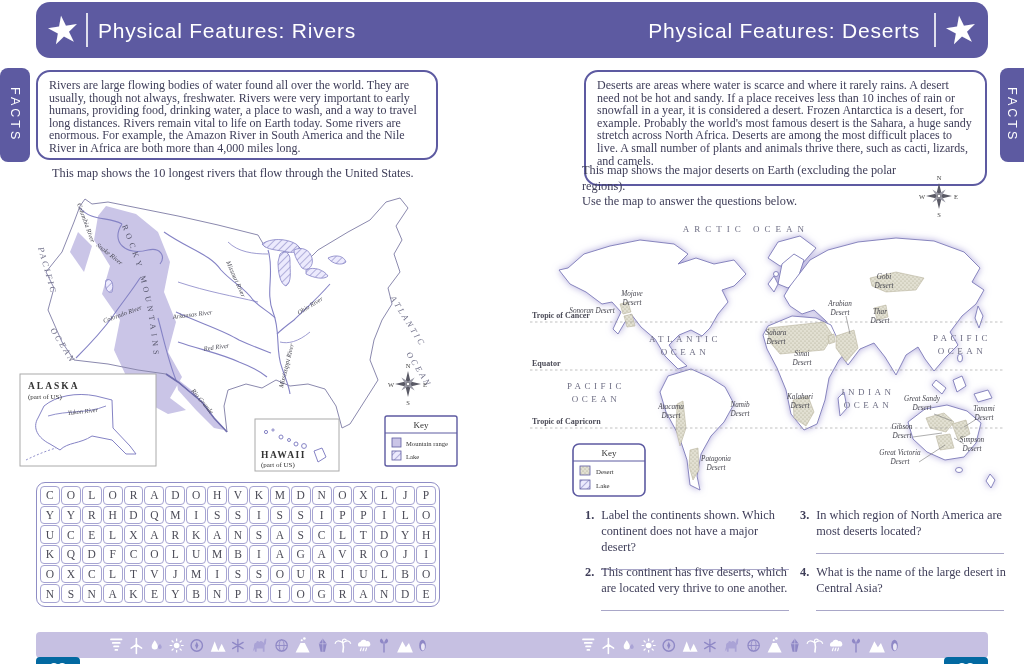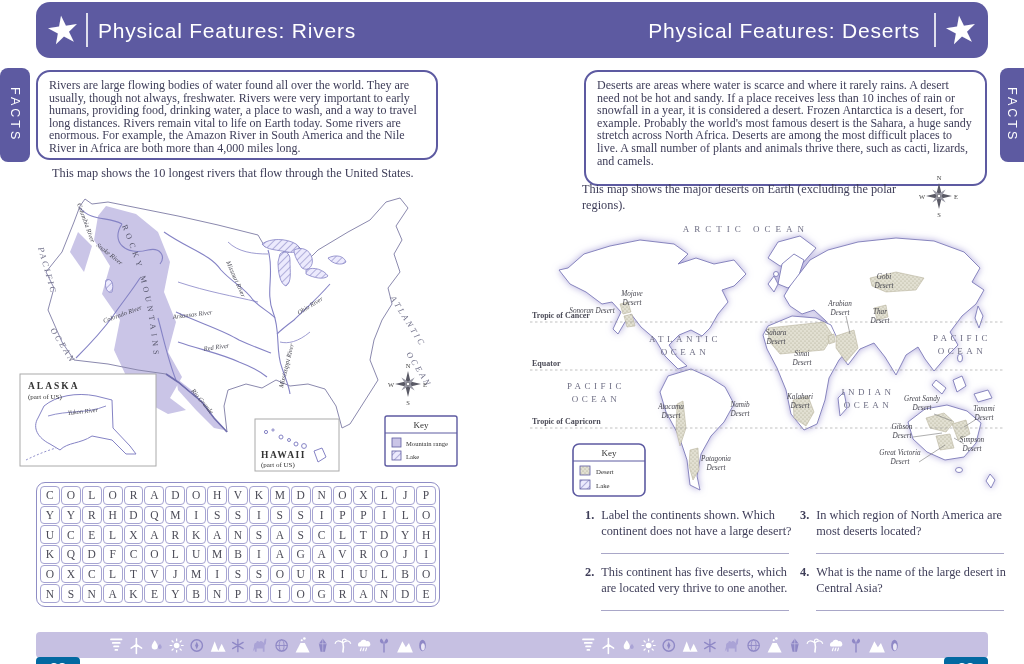--- a/index.html
+++ b/index.html
@@ -22,21 +22,21 @@
   .tab-l { left:0; width:30px; border-radius:8px; }
   .tab-r { left:1000px; width:24px; border-radius:8px 0 0 8px; }
 
   
   .facts-box { position:absolute; top:70px; background:#fff; border:2.5px solid #5d5aa1; border-radius:14px; padding:7px 11px; font-size:12px; line-height:12.6px; color:#3e3d58; }
   .fb-l { left:36px; width:402px; height:90px; }
   .fb-r { left:584px; width:403px; height:116px; }
 
   .intro { position:absolute; font-size:12.3px; line-height:1.28; color:#3e3d58; }
   .in-l { left:36px; top:166px; width:420px;margin-left:16px; }
-  .in-r { left:582px; top:182px; width:330px; }
+  .in-r { left:582px; top:163px; width:330px; }
 
   .map-svg { position:absolute; }
   svg text { font-family:"Liberation Serif", serif; }
 
   
   .wordsearch { position:absolute; left:36px; top:482px; width:404px; height:125px; border:1.5px solid #8f8dc5; border-radius:9px; padding:3px; display:grid; grid-template-columns:repeat(19,1fr); gap:1px; background:#fff; }
   .ws-cell { border:1px solid #a6a4d2; border-radius:4px; background:#fff; display:flex; align-items:center; justify-content:center; font-size:11.5px; color:#4b4b57; }
 
   
   .question { position:absolute; width:208px; font-size:12.3px; color:#3e3d58; line-height:1.3; }
@@ -74,20 +74,21 @@
     </div>
 
 <div class="facts-box fb-l">Rivers are large flowing bodies of water found all over the world. They are usually, though not always, freshwater. Rivers were very important to early humans, providing food, drinking water, a place to wash, and a way to travel long distances. Rivers remain vital to life on Earth today. Some rivers are enormous. For example, the Amazon River in South America and the Nile River in Africa are both more than 4,000 miles long.</div>
 <div class="facts-box fb-r">Deserts are areas where water is scarce and where it rarely rains. A desert need not be hot and sandy. If a place receives less than 10 inches of rain or snowfall in a year, it is considered a desert. Frozen Antarctica is a desert, for example. Probably the world's most famous desert is the Sahara, a huge sandy stretch across North Africa. Deserts are among the most difficult places to live. A small number of plants and animals thrive there, such as cacti, lizards, and camels.</div>
 
 <div class="intro in-l">
   <div>This map shows the 10 longest rivers that flow through the United States.</div>
 </div>
 <div class="intro in-r">
   <div>This map shows the major deserts on Earth (excluding the polar regions).</div>
+  <div>Use the map to answer the questions below.</div>
 </div>
 
 <svg class="map-svg" style="left:18px; top:192px;" width="440" height="292" viewBox="0 0 440 292">
   <defs>
     <pattern id="hatchL" width="5" height="5" patternUnits="userSpaceOnUse" patternTransform="rotate(45)">
       <rect width="5" height="5" fill="#eceafd"></rect>
           <line x1="0" y1="0" x2="0" y2="5" stroke="#8f8dc7" stroke-width="1.3"></line>
     </pattern>
     <path id="rockyPath" d="M104,34 C120,72 132,112 136,168" fill="none"></path>
   </defs>
@@ -443,21 +444,21 @@
     <rect x="52" y="258" width="10" height="9" fill="url(#dotsR)" stroke="#5d5aa1" stroke-width="0.8"></rect>
     <text x="68" y="265.5" font-size="6.8" fill="#333">Desert</text>
     <rect x="52" y="272" width="10" height="9" fill="url(#hatchR)" stroke="#5d5aa1" stroke-width="0.8"></rect>
     <text x="68" y="279.5" font-size="6.8" fill="#333">Lake</text>
   </g>
 </svg>
 
 <div class="question" id="q1">
   <div class="q-row">
         <span class="q-num">1.</span>
-        <span>Label the continents shown. Which continent does not have a large desert?</span>
+        <span>Label the continents shown. Which continent does not have a major desert?</span>
       </div>
   <div class="answer-line"></div>
 </div>
 <div class="question" id="q2">
   <div class="q-row">
         <span class="q-num">2.</span>
         <span>This continent has five deserts, which are located very thrive to one another.</span>
       </div>
   <div class="answer-line"></div>
 </div>

